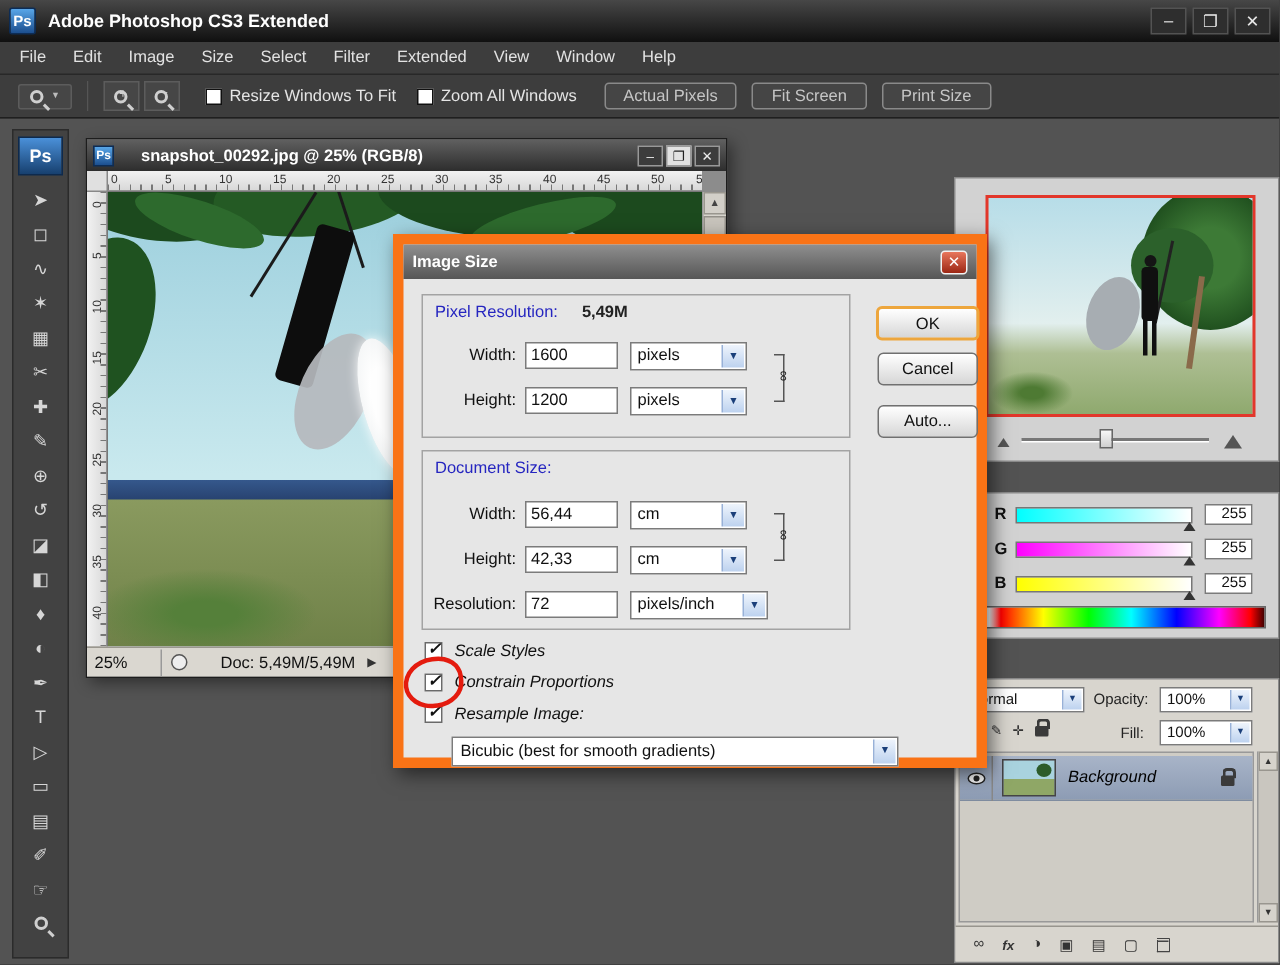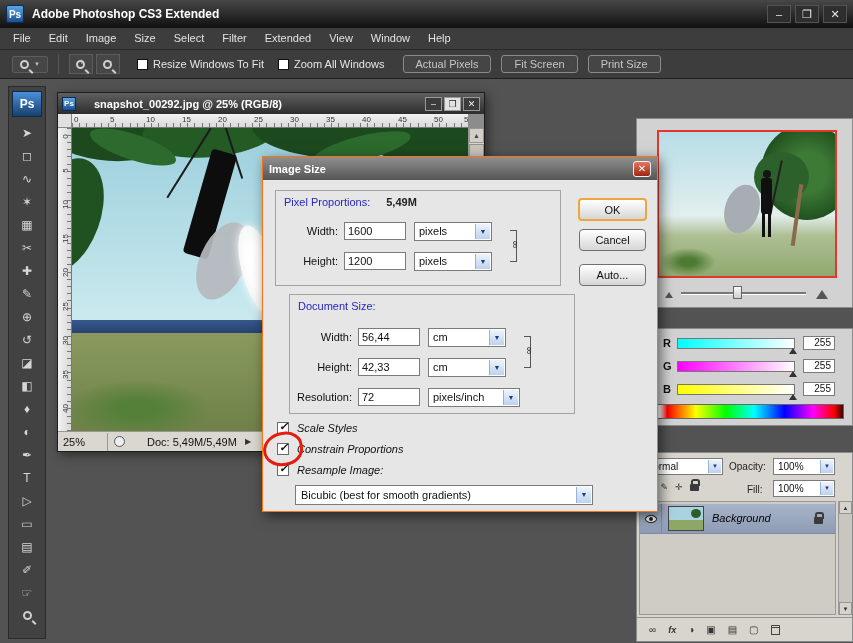--- a/index.html
+++ b/index.html
@@ -134,28 +134,28 @@
   .plock::before { content:""; position:absolute; width:5px; height:5px; border:2px solid #3a3a3a; border-bottom:none; border-radius:3px 3px 0 0; left:1px; top:-5px; }
   .plock.inline { position:relative; right:auto; top:auto; display:inline-block; }
   .lp-footer { position:absolute; left:0; right:0; bottom:0; height:24px; background:#d8d5ce; border-top:1px solid #98958e; display:flex; align-items:center; gap:12px; padding-left:12px; font-size:10px; color:#333; }
   .fx-txt { font-weight:bold; font-style:italic; font-size:9px; }
   .trash { width:9px; height:10px; border:1px solid #444; border-top:3px double #444; display:inline-block; border-radius:1px; }
   .lp-scroll { position:absolute; right:0; top:48px; width:14px; bottom:26px; background:#c9c6bf; border-left:1px solid #999; }
   .lp-sarrow { position:absolute; left:0; width:13px; height:13px; background:#d6d3cc; border:1px solid #99968f; font-size:6px; color:#333; display:flex; align-items:center; justify-content:center; }
   .lp-sarrow.up { top:0; } .lp-sarrow.down { bottom:0; }
 
   
-  .dialog { position:absolute; left:262px; top:156px; width:396px; height:356px; background:#e6e6e6; border:1px solid #f97316; box-shadow:3px 4px 12px rgba(0,0,0,0.55); z-index:50; }
+  .dialog { position:absolute; left:262px; top:156px; width:396px; height:356px; background:#e6e6e6; border:7px solid #f97316; box-shadow:3px 4px 12px rgba(0,0,0,0.55); z-index:50; }
   .dlg-title { height:23px; background:linear-gradient(#8f8f8f,#565656); display:flex; align-items:center; padding:0 6px; }
   .dlg-title-text { font-size:11px; font-weight:bold; color:#fff; flex:1; }
   .dlg-close { width:18px; height:16px; background:linear-gradient(#e8765c,#9c2714); border:1px solid #f2f2f2; border-radius:3px; color:#fff; font-size:10px; display:flex; align-items:center; justify-content:center; }
   .dlg-body { position:absolute; left:0; top:23px; right:0; bottom:0; }
   .grp { position:absolute; border:1px solid #a3a3a3; }
   .grp1 { left:12px; top:10px; width:286px; height:96px; }
-  .grp2 { left:12px; top:114px; width:286px; height:120px;margin-left:14px; }
+  .grp2 { left:12px; top:114px; width:286px; height:120px; }
   .grp-label { position:absolute; left:8px; top:5px; font-size:11px; color:#2626c0; display:flex; }
   .grp-val { color:#222; margin-left:16px;font-weight:bold; }
   .frow { position:absolute; left:6px; display:flex; align-items:center; height:20px; }
   .grp1 .frow.r1 { top:30px; } .grp1 .frow.r2 { top:60px; }
   .grp2 .frow.r1 { top:32px; } .grp2 .frow.r2 { top:62px; } .grp2 .frow.r3 { top:92px; }
   .flabel { width:62px; text-align:right; font-size:11px; color:#111; padding-right:6px; }
   .field { width:62px; height:18px; border:1px solid #7b7b7b; font-size:11px; padding:0 3px; font-family:inherit; background:#fff; color:#111; }
   .combo { margin-left:8px; width:78px; height:19px; background:#fff; border:1px solid #7b7b7b; position:relative; font-size:11px; line-height:17px; padding-left:4px; color:#111; }
   .combo.wide { width:92px; }
   .combo .arr { position:absolute; right:1px; top:1px; bottom:1px; width:15px; background:linear-gradient(#eef4fc,#bdd2ef); border-left:1px solid #98b1d8; display:flex; align-items:center; justify-content:center; }
@@ -457,21 +457,21 @@
 
   <div class="dialog">
     <div class="dlg-title">
       <span class="dlg-title-text">Image Size</span>
       <span class="dlg-close">✕</span>
     </div>
     <div class="dlg-body">
 
       <div class="grp grp1">
         <div class="grp-label">
-          <span>Pixel Proportions:</span>
+          <span>Pixel Resolution:</span>
           <span class="grp-val">5,49M</span>
         </div>
         <div class="frow r1">
           <span class="flabel">Width:</span>
           <input class="field" value="1600" style="">
           <div class="combo">
             <span>pixels</span>
             <span class="arr"></span>
           </div>
         </div>

